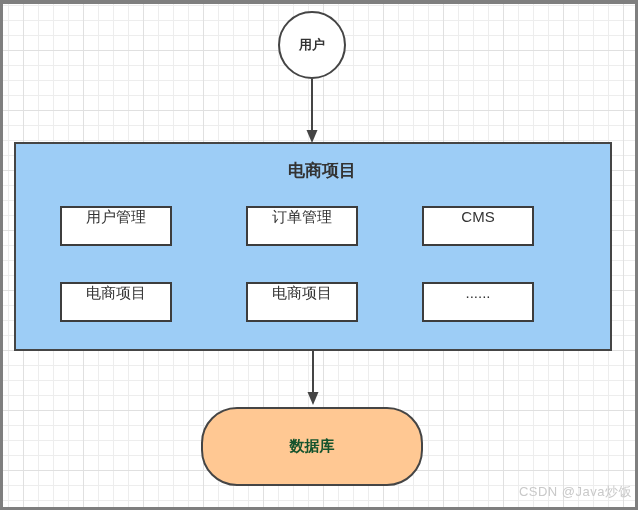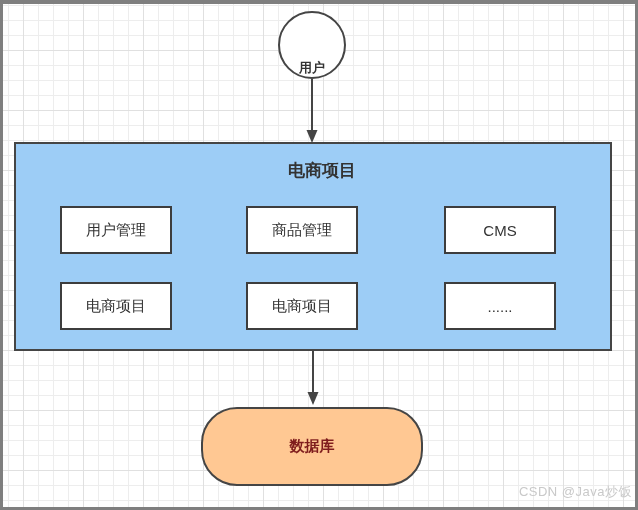--- a/index.html
+++ b/index.html
@@ -26,52 +26,52 @@
     background-position:20px 46px,20px 46px,5px 1px,5px 1px;
   }
   .arrows{
     position:absolute;left:0;top:0;width:632px;height:503px;
     pointer-events:none;z-index:5;
   }
   .user-node{
     position:absolute;left:275px;top:7px;width:68px;height:68px;
     border:2px solid #454545;border-radius:50%;
     background:#ffffff;box-sizing:border-box;
-    display:flex;align-items:flex-end;justify-content:center;
+    display:flex;align-items:center;justify-content:center;
     z-index:2;
   }
   .user-node span{font-size:13px;font-weight:bold;color:#333333;}
   .project-box{
     position:absolute;left:11px;top:138px;width:598px;height:209px;
     box-sizing:border-box;
     background:#9dcdf6;border:2px solid #454545;
     z-index:1;
     padding-left:18px;
   }
   .project-title{
     margin-top:15px;text-align:center;
     font-size:17px;font-weight:bold;color:#333333;
   }
   .module{
-    position:absolute;width:112px;height:48px;
+    position:absolute;width:112px;height:40px;
     box-sizing:border-box;
     background:#ffffff;border:2px solid #3d3d3d;
-    display:flex;align-items:center;justify-content:center;
+    display:flex;justify-content:center;
   }
   .module span{font-size:15px;color:#333333;white-space:nowrap;}
-  .c0{left:44px;}  .c1{left:230px;}  .c2{left:428px;}
+  .c0{left:44px;}  .c1{left:230px;}  .c2{left:406px;}
   .r0{top:62px;}   .r1{top:138px;}
   .db-node{
     position:absolute;left:198px;top:403px;width:222px;height:79px;
     box-sizing:border-box;
     background:#ffc893;border:2px solid #454545;border-radius:36px;
     display:flex;align-items:center;justify-content:center;
     z-index:2;
   }
-  .db-node span{font-size:15px;font-weight:bold;color:#7f1d1d;}
+  .db-node span{font-size:15px;font-weight:bold;color:#14532d;}
   .watermark{
     position:absolute;right:3px;top:479px;
     font-size:13px;color:#c9c9c9;letter-spacing:0.5px;
     z-index:3;
     margin-left:31px;
   }
 </style>
 </head>
 <body>
 
@@ -93,21 +93,21 @@
       <span>用户</span>
     </div>
 
     <div class="project-box">
       <div class="project-title">电商项目</div>
 
       <div class="module c0 r0">
         <span>用户管理</span>
       </div>
       <div class="module c1 r0">
-        <span>商品管理</span>
+        <span>订单管理</span>
       </div>
       <div class="module c2 r0">
         <span>CMS</span>
       </div>
       <div class="module c0 r1">
         <span>电商项目</span>
       </div>
       <div class="module c1 r1">
         <span>电商项目</span>
       </div>

